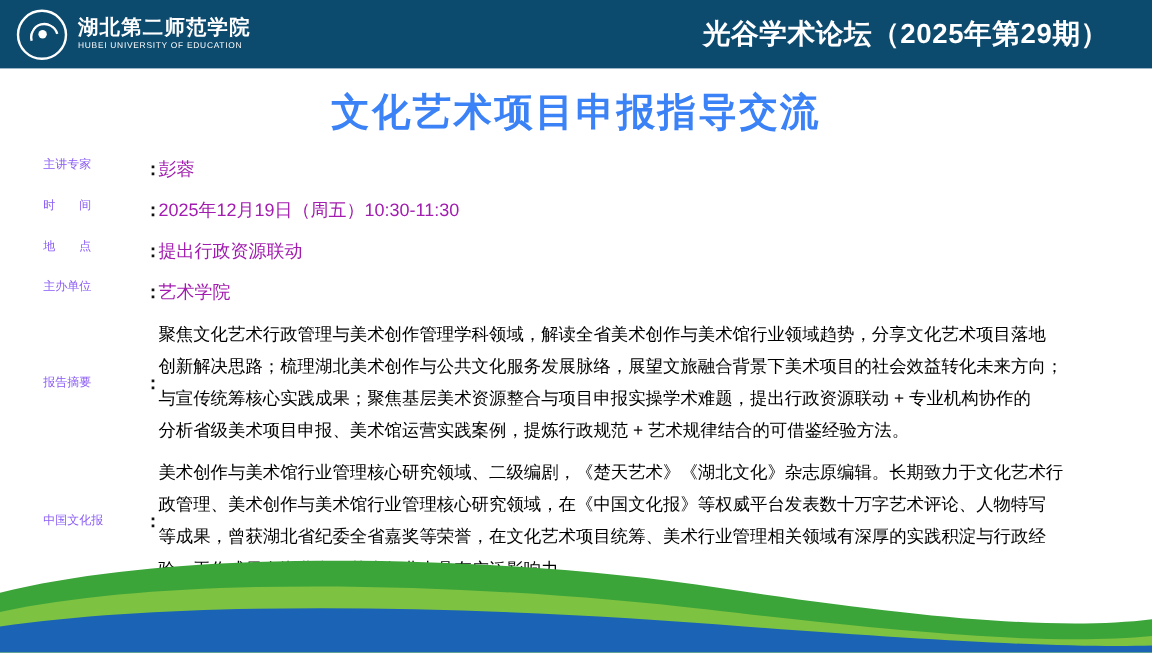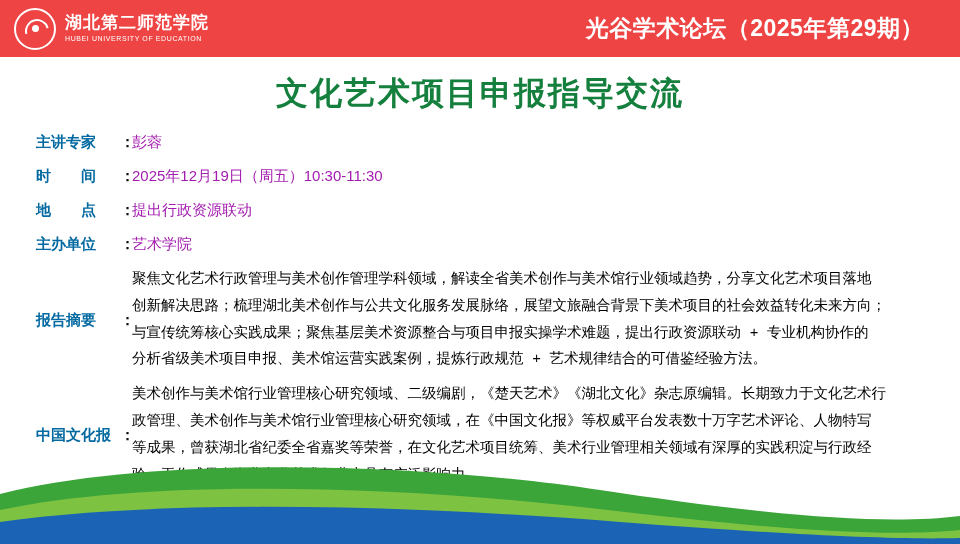--- a/index.html
+++ b/index.html
@@ -20,21 +20,21 @@
     background: #ffffff;
   }
 
   
   .header {
     position: absolute;
     top: 0;
     left: 0;
     width: 960px;
     height: 57px;
-    background: #ef4444;
+    background: #0c4a6e;
     display: flex;
     align-items: center;
     justify-content: space-between;
   }
   .logo-wrap {
     display: flex;
     align-items: center;
     padding-left: 14px;
     gap: 9px;
   }
@@ -102,21 +102,21 @@
     letter-spacing: 0.5px;
   }
 
   
   .main-title {
     position: absolute;
     top: 72px;
     left: 0;
     width: 960px;
     text-align: center;
-    color: #15803d;
+    color: #3b82f6;
     font-size: 32px;
     font-weight: bold;
     letter-spacing: 2px;
   }
 
   
   .fields {
     position: absolute;
     top: 130px;
     left: 36px;
@@ -124,23 +124,23 @@
     color: #111111;
   }
   .row {
     display: flex;
     align-items: flex-start;
     margin-bottom: 10px;
   }
   .label {
     flex: none;
     width: 84px;
-    font-size: 15px;
-    font-weight: bold;
-    color: #0369a1;
+    font-size: 10px;
+    font-weight: normal;
+    color: #8b5cf6;
     letter-spacing: 0px;
     line-height: 1.55;
   }
   .colon {
     flex: none;
     width: 12px;
     font-size: 15px;
     font-weight: bold;
     line-height: 1.55;
   }
@@ -158,21 +158,20 @@
   .para-value {
     flex: 1;
     font-size: 14.5px;
     line-height: 1.85;
     color: #000000;
     text-align: justify;
   }
   .para-value .ln {
     display: block;
     white-space: nowrap;
-    font-family: Liberation Mono, monospace;
   }
 
   
   .waves {
     position: absolute;
     left: 0;
     bottom: 0;
     width: 960px;
     height: 84px;
     overflow: hidden;

